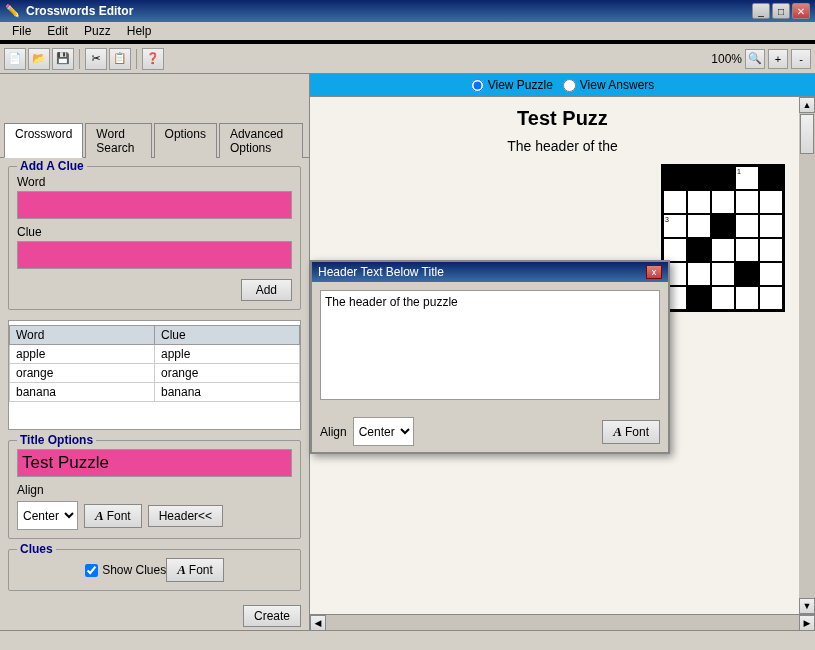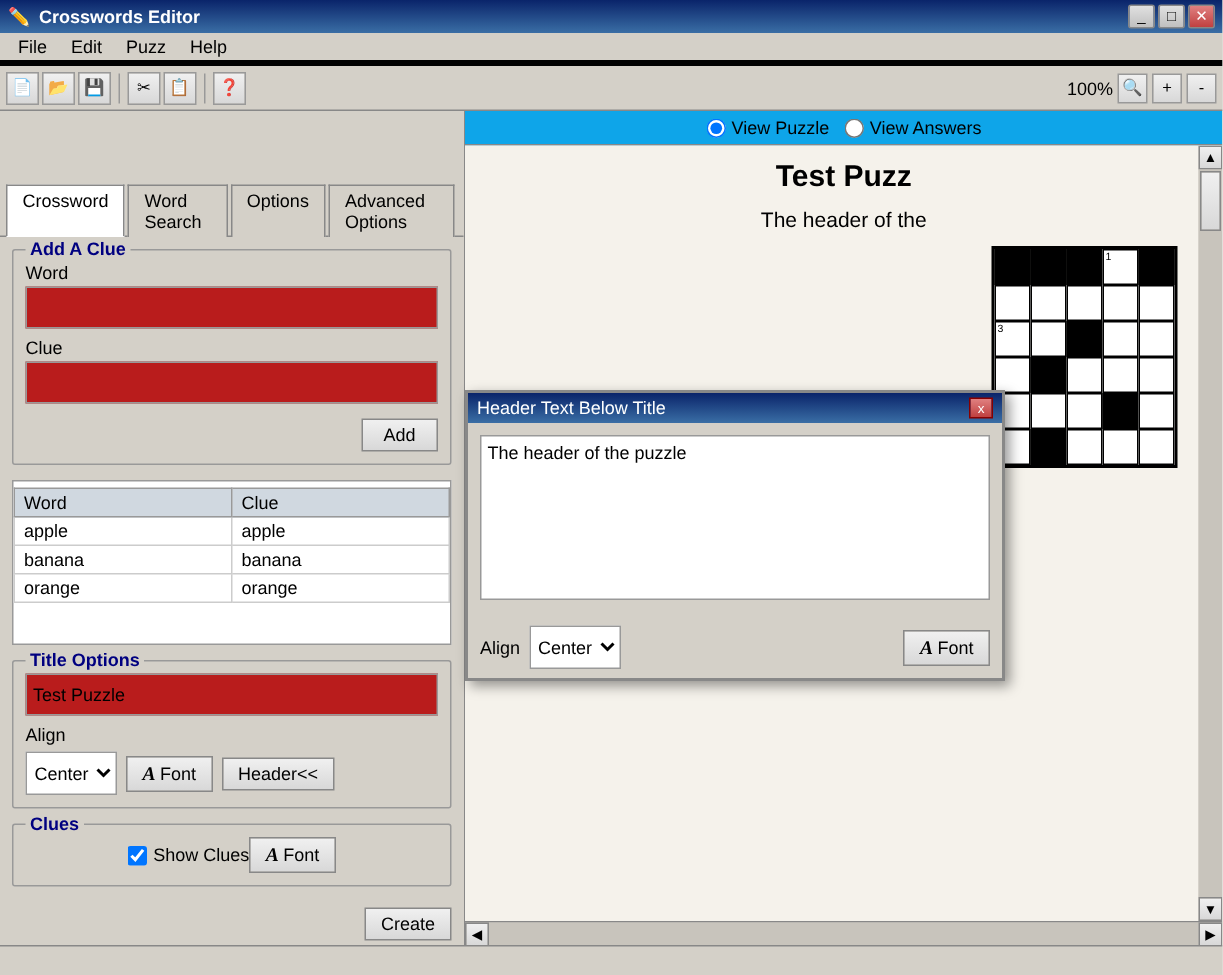--- a/index.html
+++ b/index.html
@@ -118,23 +118,23 @@
       font-size: 12px;
       font-weight: bold;
       color: #000080;
     }
 
     .form-label { font-size: 12px; margin-bottom: 2px; display: block; }
     .form-input {
       width: 100%;
       height: 22px;
       border: 1px solid #999;
-      background: #b91c1c;
+      background: #ec4899;
       padding: 13px 4px;
-      font-size: 12px;
+      font-size: 17px;
       margin-bottom: 6px;
     }
 
     .add-btn {
       display: block;
       margin: 4px 0 0 auto;
       padding: 3px 14px;
       background: linear-gradient(to bottom, #f0f0f0, #d8d8d8);
       border: 1px solid #888;
       cursor: pointer;
@@ -399,26 +399,26 @@
               <th>Word</th>
               <th>Clue</th>
             </tr>
           </thead>
           <tbody>
             <tr>
               <td>apple</td>
               <td>apple</td>
             </tr>
             <tr>
+              <td>orange</td>
+              <td>orange</td>
+            </tr>
+            <tr>
               <td>banana</td>
               <td>banana</td>
-            </tr>
-            <tr>
-              <td>orange</td>
-              <td>orange</td>
             </tr>
           </tbody>
         </table>
       </div>
 
       <div class="group-box">
         <span class="group-label">Title Options</span>
         <input class="form-input" type="text" value="Test Puzzle" style="">
         <label class="form-label">Align</label>
         <div class="inline-flex">

